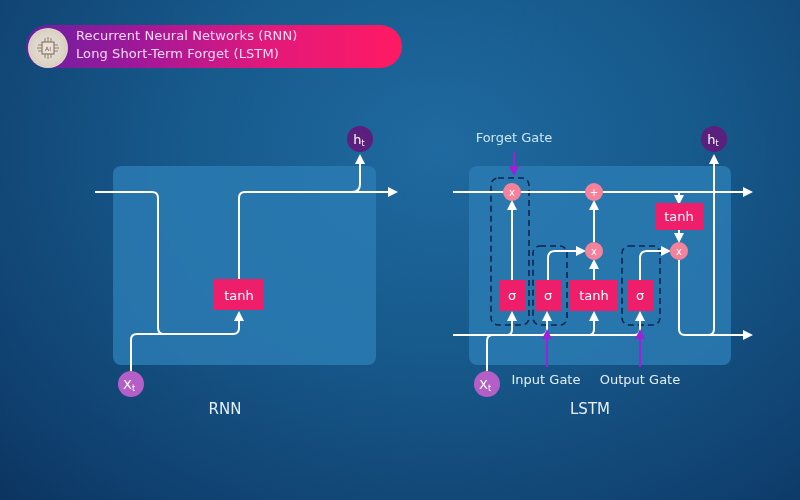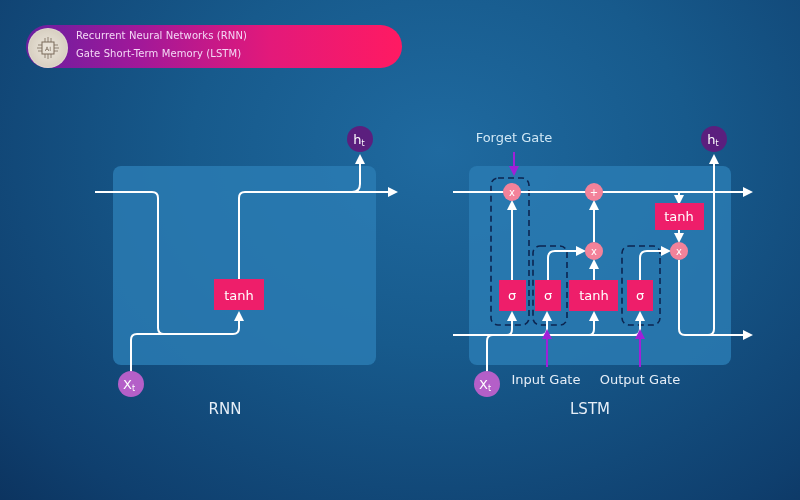--- a/index.html
+++ b/index.html
@@ -4,21 +4,21 @@
 <style>
   html,body{margin:0;padding:0;}
   body{width:800px;height:500px;overflow:hidden;font-family:"DejaVu Sans",sans-serif;
     background:radial-gradient(ellipse at 55% 30%, #1f6aa0 0%, #175a8c 40%, #0f3f6e 85%, #0c3460 100%);
     position:relative;}
   .banner{position:absolute;left:26px;top:25px;width:376px;height:43px;border-radius:22px;
     background:linear-gradient(90deg,#6a1fa0 0%,#a11899 30%,#e3197a 65%,#ff1a62 100%);}
   .logo{position:absolute;left:28px;top:28px;width:38px;height:38px;border-radius:50%;
     background:radial-gradient(circle,#ece6dc 0%,#d8d0c2 70%,#bdb4a6 100%);border:1px solid #fff3;}
   .logo svg{position:absolute;left:0;top:0;}
-  .title-line{position:absolute;left:76px;color:#f4d8f6;font-size:10px;line-height:18px;letter-spacing:0.1px;}
+  .title-line{position:absolute;left:76px;color:#f4d8f6;font-size:13px;line-height:18px;letter-spacing:0.1px;}
   #t1{top:27px;} #t2{top:45px;}
   svg.diagram{position:absolute;left:0;top:0;}
   .lbl{font-family:"DejaVu Sans",sans-serif;}
 </style>
 </head>
 <body>
 
 <div class="banner"></div>
 <div class="logo">
   <svg width="38" height="38" viewBox="0 0 38 38">
@@ -34,21 +34,21 @@
         <line x1="13" y1="19" x2="8" y2="19"></line>
         <line x1="13" y1="22" x2="9" y2="22"></line>
       <line x1="25" y1="16" x2="29" y2="16"></line>
         <line x1="25" y1="19" x2="30" y2="19"></line>
         <line x1="25" y1="22" x2="29" y2="22"></line>
     </g>
     <text x="19" y="21.5" font-size="6" text-anchor="middle" fill="#6a5a4a" font-family="DejaVu Sans, sans-serif">AI</text>
   </svg>
 </div>
 <div class="title-line" id="t1">Recurrent Neural Networks (RNN)</div>
-<div class="title-line" id="t2">Gate Short-Term Memory (LSTM)</div>
+<div class="title-line" id="t2">Long Short-Term Forget (LSTM)</div>
 
 <svg class="diagram" width="800" height="500" viewBox="0 0 800 500">
   <defs>
     <marker id="arr" viewBox="0 0 10 10" refX="8" refY="5" markerWidth="5" markerHeight="5" orient="auto">
       <path d="M0,0 L10,5 L0,10 z" fill="#fff"></path>
     </marker>
     <marker id="arrp" viewBox="0 0 10 10" refX="8" refY="5" markerWidth="5" markerHeight="5" orient="auto">
       <path d="M0,0 L10,5 L0,10 z" fill="#a020d8"></path>
     </marker>
   </defs>

